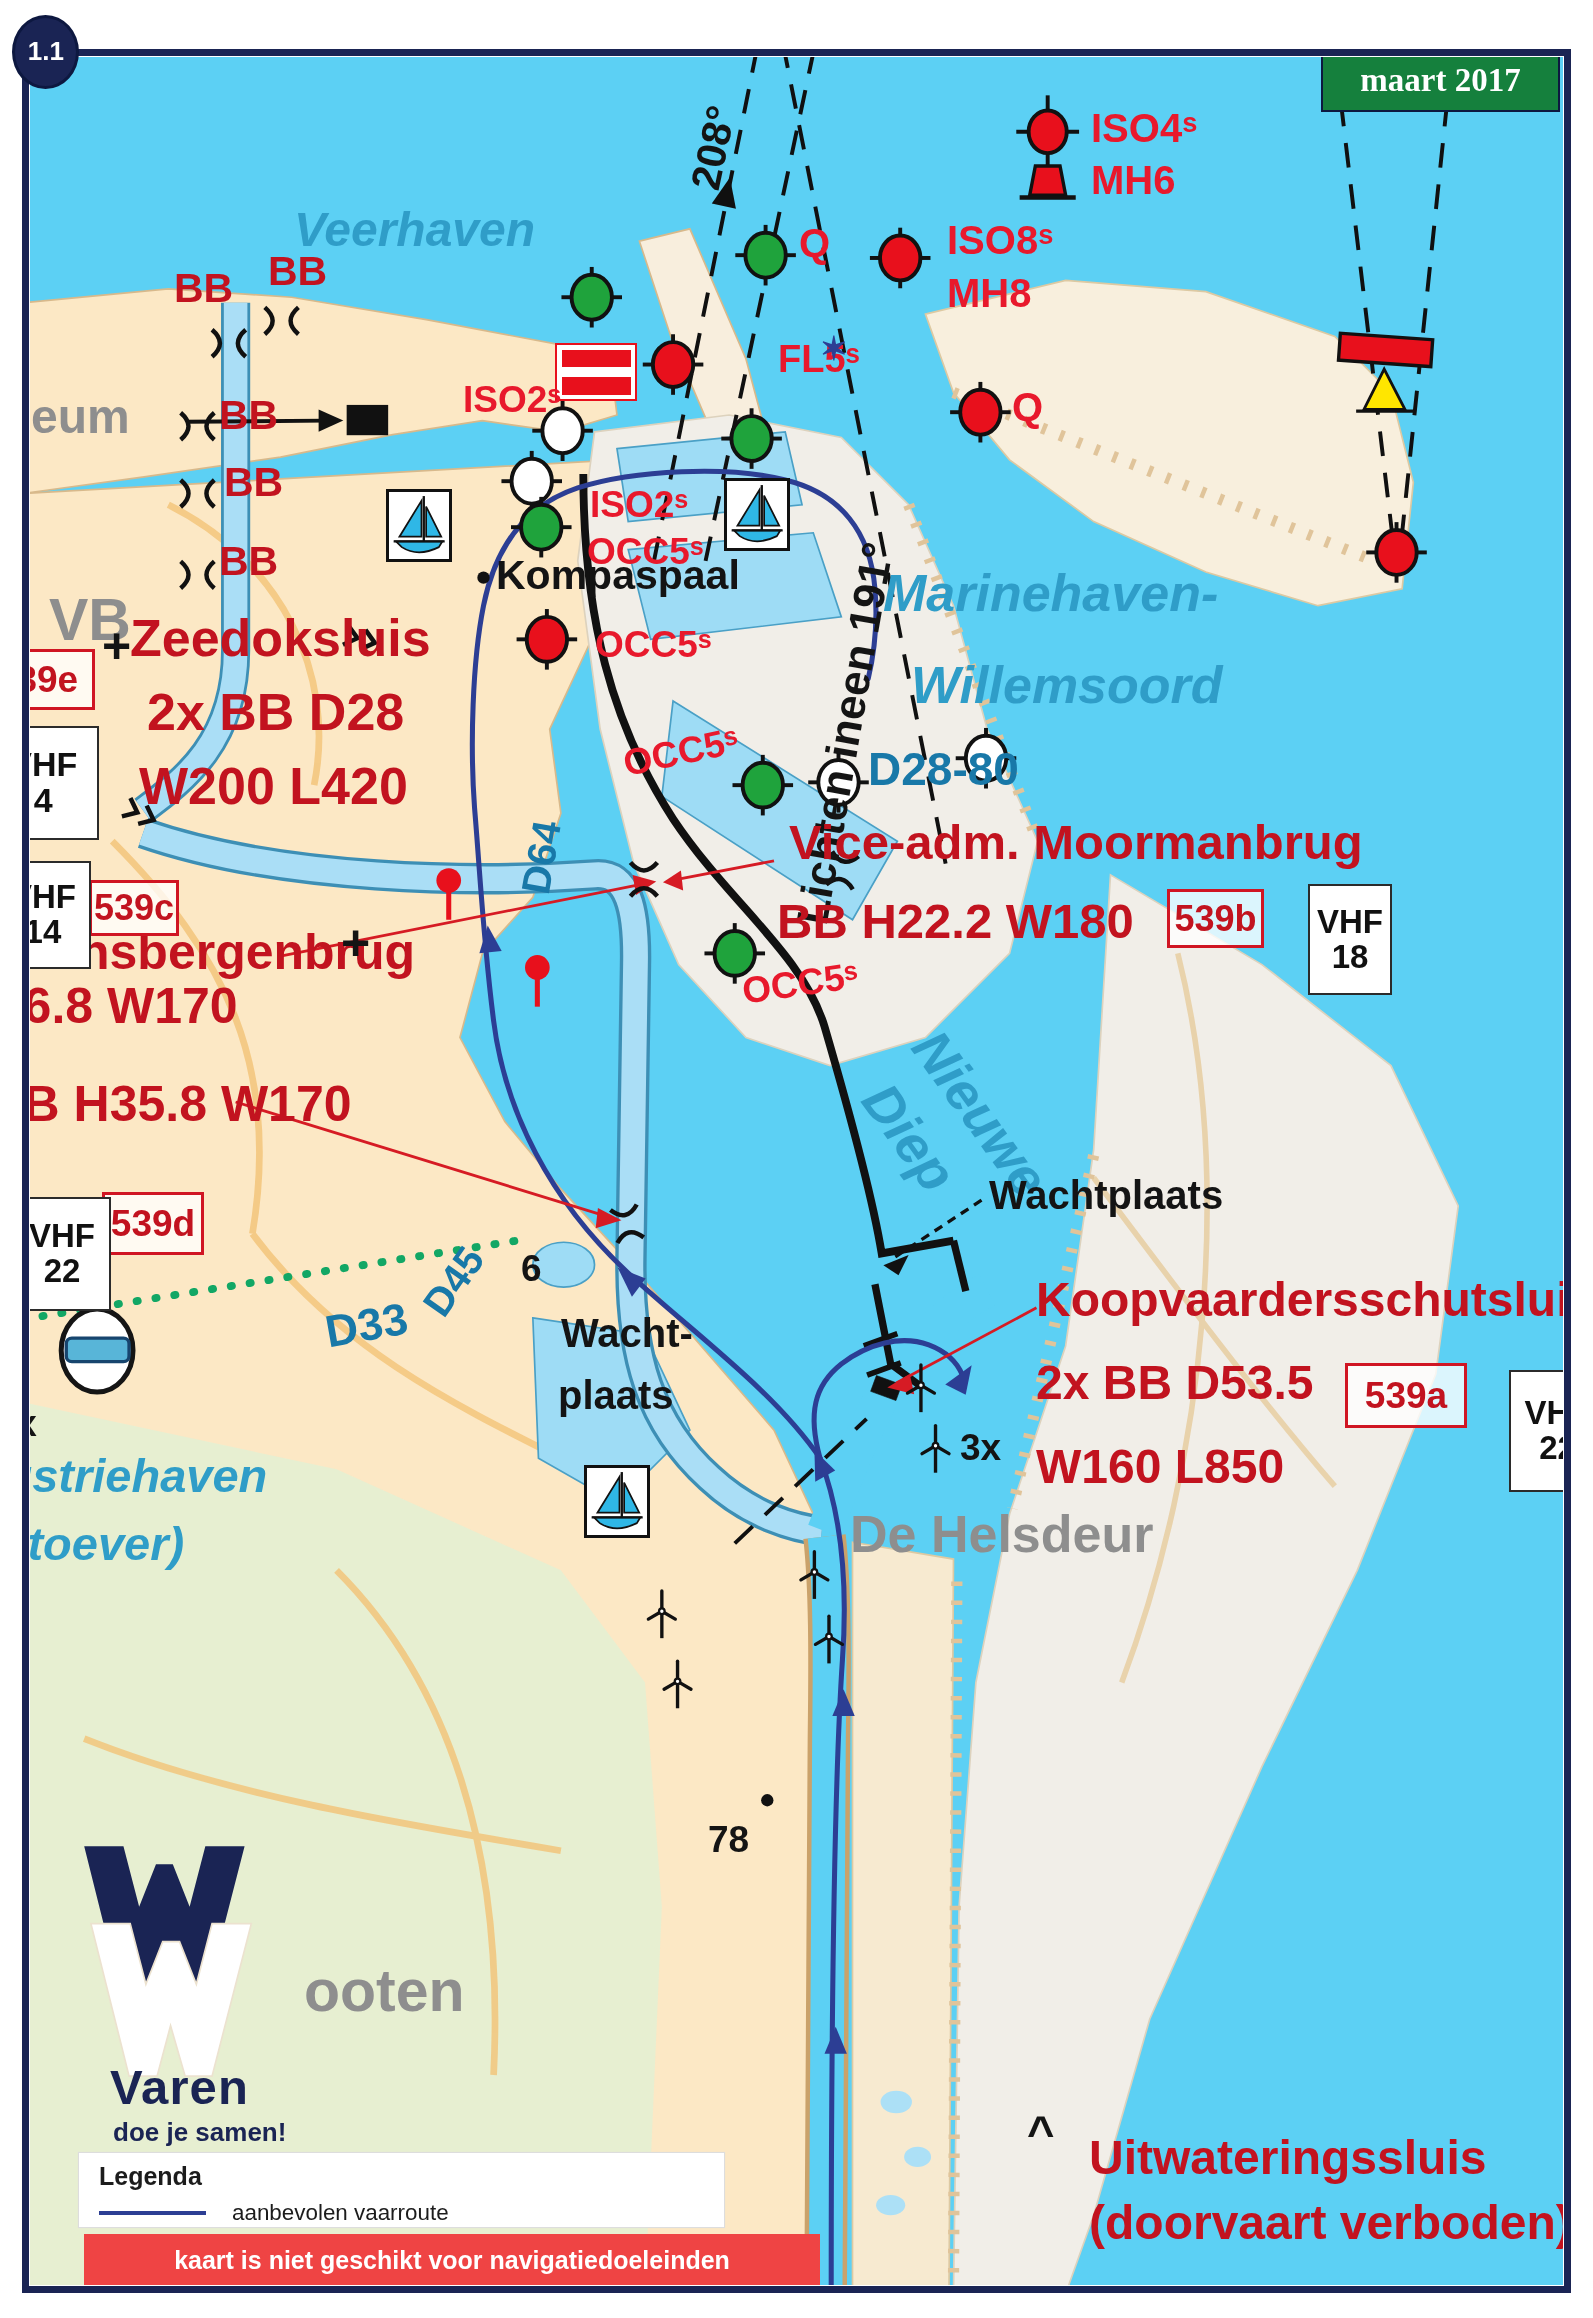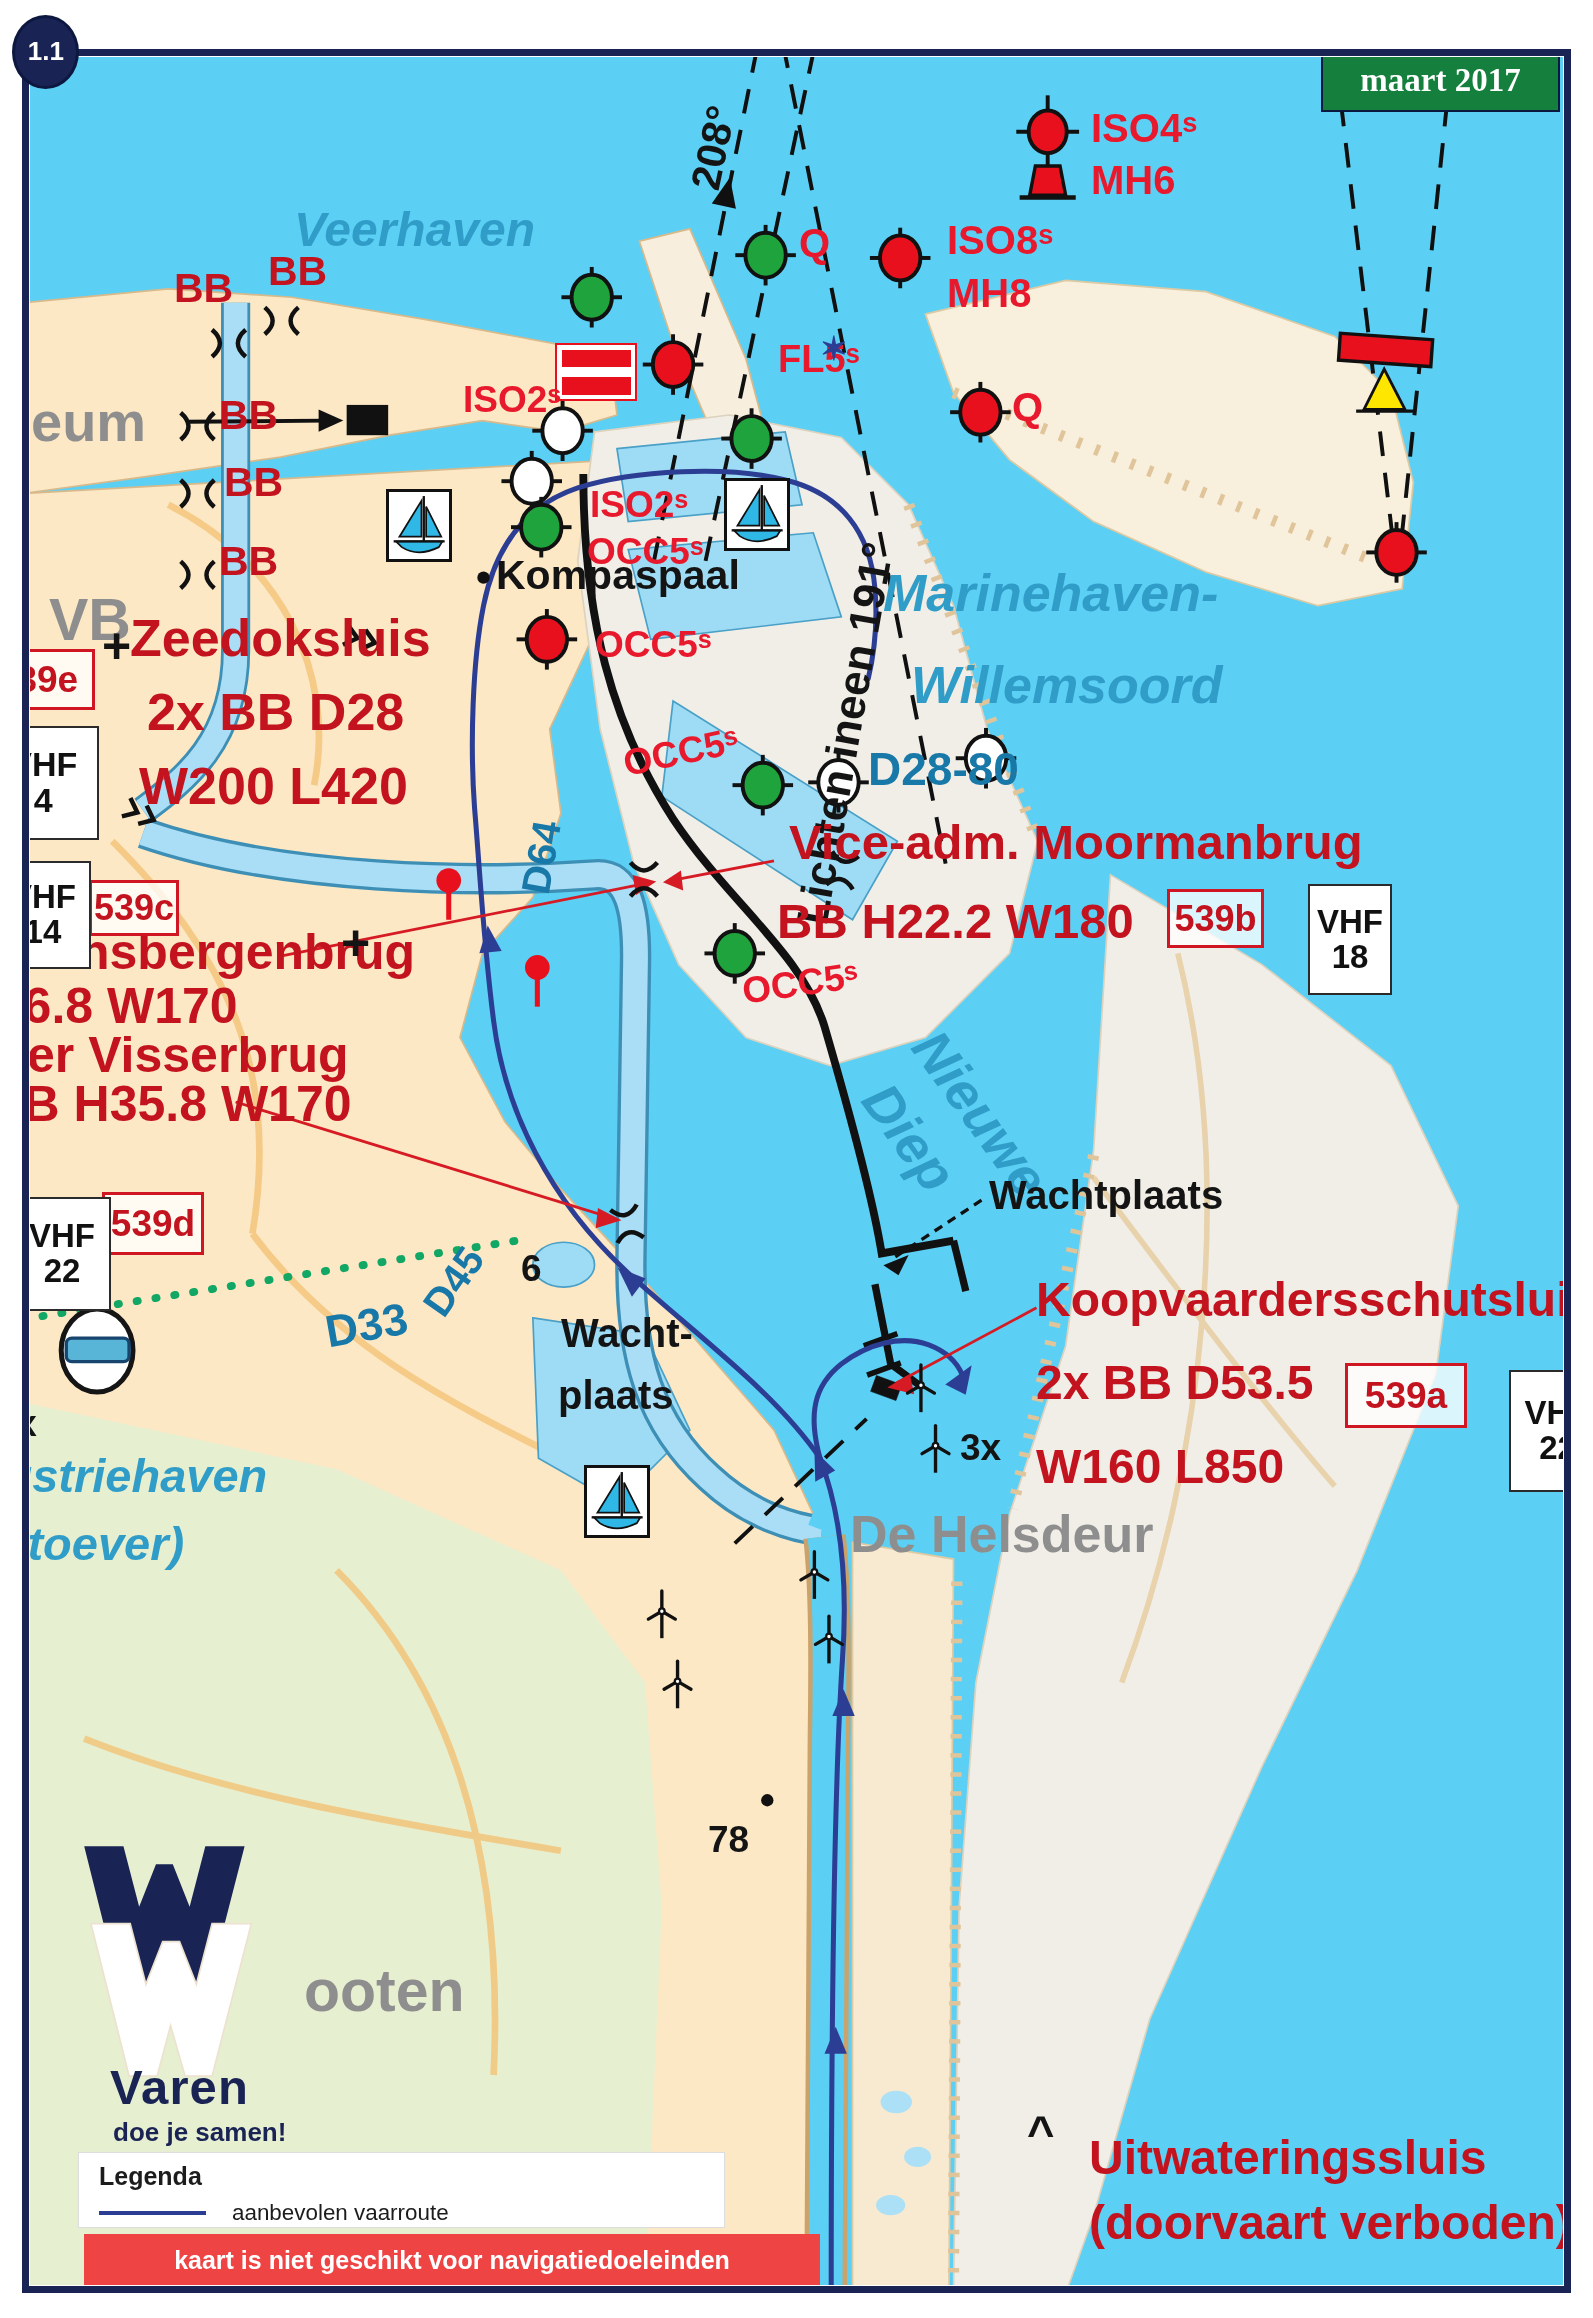--- a/index.html
+++ b/index.html
@@ -405,35 +405,34 @@
           <div class="lbl t-redlight" style="left: 590px; top: 486px; font-size: 37px;">ISO2ˢ</div>
           <div class="lbl t-redlight" style="left: 587px; top: 533px; font-size: 37px;">OCC5ˢ</div>
           <div class="lbl t-redlight" style="left: 595px; top: 626px; font-size: 37px;">OCC5ˢ</div>
           <div class="lbl t-redlight" style="left: 620px; top: 746px; font-size: 37px; transform: rotate(-12deg);">OCC5ˢ</div>
           <div class="lbl t-redlight" style="left: 740px; top: 973px; font-size: 37px; transform: rotate(-8deg);">OCC5ˢ</div>
           <div class="lbl t-redinfo" style="left: 174px; top: 268px; font-size: 41px;">BB</div>
           <div class="lbl t-redinfo" style="left: 268px; top: 251px; font-size: 41px;">BB</div>
           <div class="lbl t-redinfo" style="left: 219px; top: 395px; font-size: 41px;">BB</div>
           <div class="lbl t-redinfo" style="left: 224px; top: 462px; font-size: 41px;">BB</div>
           <div class="lbl t-redinfo" style="left: 219px; top: 541px; font-size: 41px;">BB</div>
-          <div class="lbl t-gray" style="left: 31px; top: 393px; font-size: 56px;">eum</div>
+          <div class="lbl t-gray" style="left: 31px; top: 393px; font-size: 48px;">eum</div>
           <div class="lbl t-gray" style="left: 49px; top: 590px; font-size: 59px;">VB</div>
           <div class="lbl t-redinfo" style="left: 130px; top: 612px; font-size: 52px;">Zeedoksluis</div>
           <div class="lbl t-redinfo" style="left: 147px; top: 686px; font-size: 52px;">2x BB D28</div>
           <div class="lbl t-redinfo" style="left: 139px; top: 760px; font-size: 52px;">W200 L420</div>
           <div class="lbl t-black" style="left: 496px; top: 555px; font-size: 41px;">Kompaspaal</div>
           <div class="lbl t-teal" style="left: 515px; top: 890px; font-size: 40px; transform: rotate(-80deg);">D64</div>
           <div class="lbl t-water" style="left: 883px; top: 567px; font-size: 52px;">Marinehaven-</div>
           <div class="lbl t-water" style="left: 911px; top: 659px; font-size: 52px;">Willemsoord</div>
           <div class="lbl t-teal" style="left: 868px; top: 746px; font-size: 46px;">D28-80</div>
           <div class="lbl t-redinfo" style="left: 777px; top: 818px; font-size: 49px; margin-left: 12px;">Vice-adm. Moormanbrug</div>
           <div class="lbl t-redinfo" style="left: 777px; top: 897px; font-size: 49px;">BB H22.2 W180</div>
           <div class="lbl t-redinfo" style="left: 29px; top: 927px; font-size: 50px;">Kinsbergenbrug</div>
           <div class="lbl t-redinfo" style="left: 23.6px; top: 981px; font-size: 50px;">6.8 W170</div>
-          <div class="lbl t-redinfo" style="left: 27px; top: 1030px; font-size: 50px;">er Visserbrug</div>
           <div class="lbl t-redinfo" style="left: 23.6px; top: 1079px; font-size: 50px;">B H35.8 W170</div>
           <div class="lbl t-water" style="left: 947px; top: 1021px; font-size: 54px; transform: rotate(54deg);">Nieuwe</div>
           <div class="lbl t-water" style="left: 897px; top: 1074px; font-size: 54px; transform: rotate(54deg);">Diep</div>
           <div class="lbl t-black" style="left: 989px; top: 1175px; font-size: 40px;">Wachtplaats</div>
           <div class="lbl t-redinfo" style="left: 1036px; top: 1276px; font-size: 48px;">Koopvaardersschutsluis</div>
           <div class="lbl t-redinfo" style="left: 1036px; top: 1359px; font-size: 48px;">2x BB D53.5</div>
           <div class="lbl t-redinfo" style="left: 1036px; top: 1443px; font-size: 48px;">W160 L850</div>
           <div class="lbl t-black" style="left: 960px; top: 1429px; font-size: 37px;">3x</div>
           <div class="lbl t-gray" style="left: 850px; top: 1508px; font-size: 52px;">De Helsdeur</div>
           <div class="lbl t-teal" style="left: 416px; top: 1300px; font-size: 40px; transform: rotate(-55deg);">D45</div>

